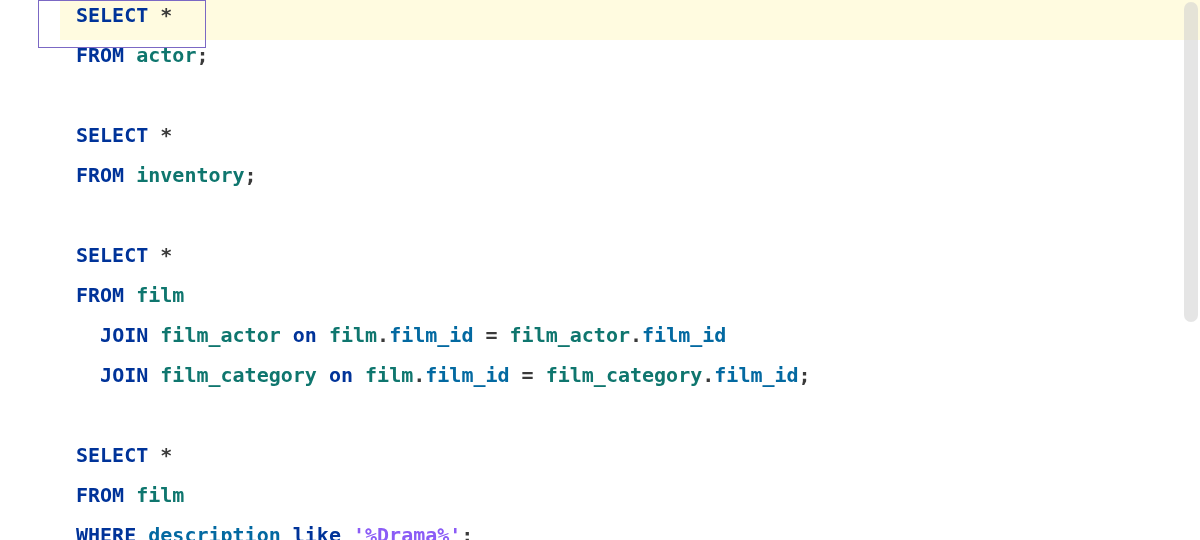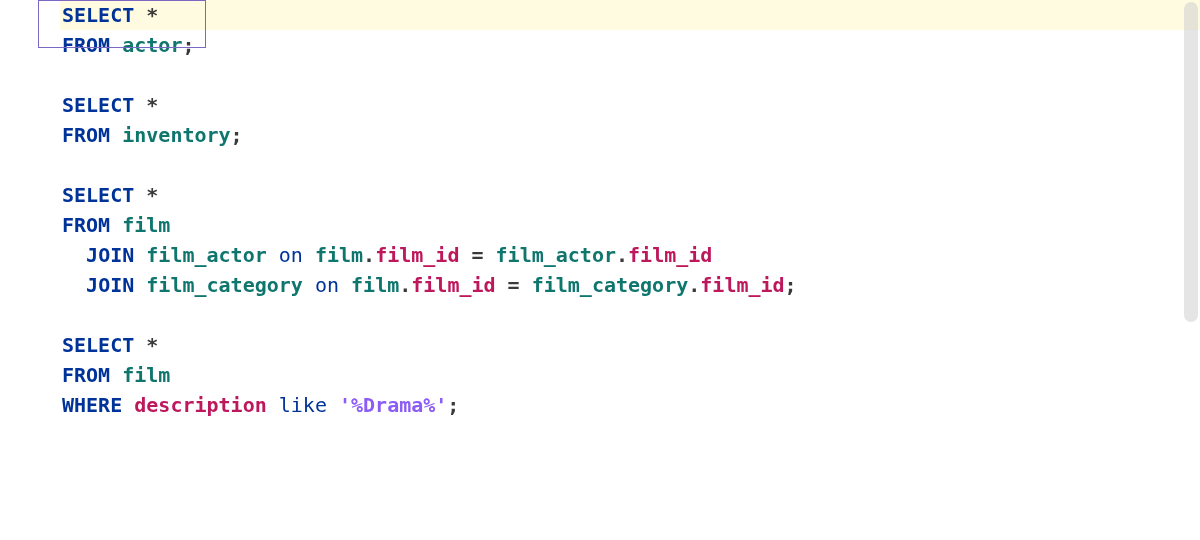--- a/index.html
+++ b/index.html
@@ -33,37 +33,37 @@
   .code-area {
     position: absolute;
     left: 60px;
     top: 0;
     right: 0;
     height: 100%;
     white-space: pre;
   }
   .line {
     display: block;
-    height: 30px;
+    height: 40px;
     line-height: 30px;
-    padding-left: 2px;
+    padding-left: 16px;
   }
   .highlight-line {
     background: #fffbe0;
   }
   .cursor-box {
     position: absolute;
     border: 1px solid #7b68c4;
     background: transparent;
     pointer-events: none;
   }
   .kw { color: #003399; font-weight: bold; }
-  .kw2 { color: #003399; font-weight: normal; }
+  .kw2 { color: #003399; font-weight: bold; }
   .ident { color: #0f766e; }
-  .col { color: #be185d; }
+  .col { color: #0369a1; }
   .op { color: #3a3a3a; }
   .punct { color: #3a3a3a; }
   .str { color: #8b5cf6; font-weight: bold; }
   .star { color: #3a3a3a; }
 
   .scrollbar {
     position: absolute;
     right: 2px;
     top: 2px;
     width: 14px;

